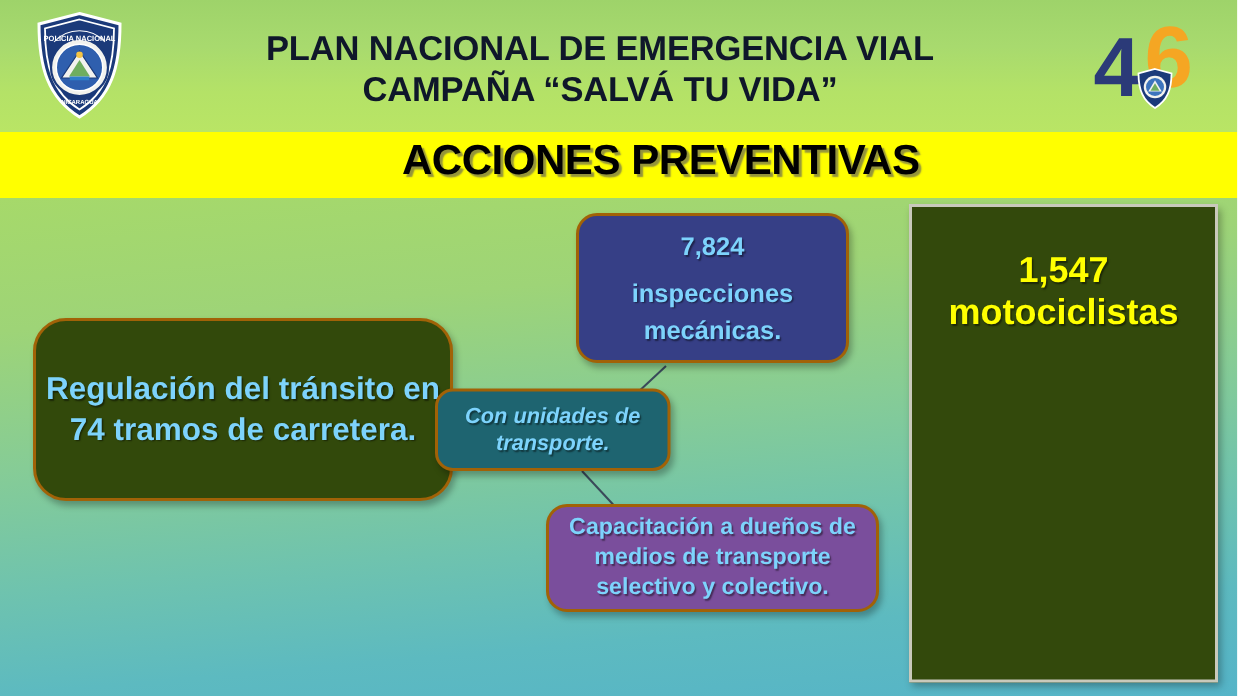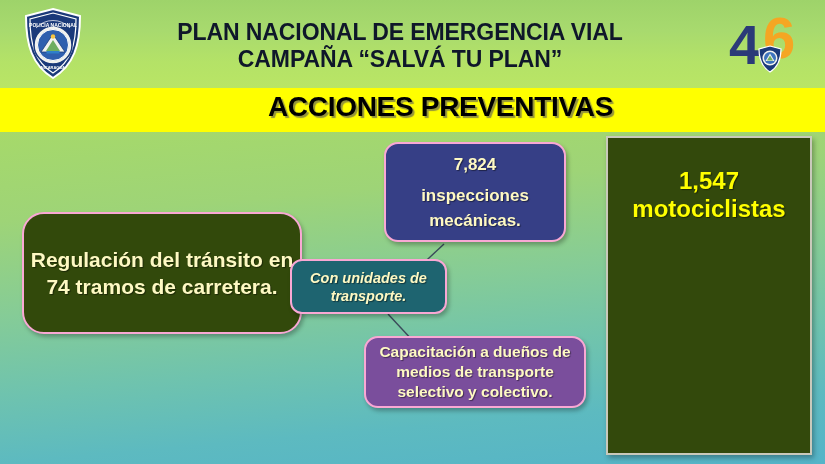--- a/index.html
+++ b/index.html
@@ -88,23 +88,23 @@
     position: absolute;
     left: 0; top: 132px;
     width: 825px;
     height: 332px;
   }
 
   
   .box {
     position: absolute;
     box-sizing: border-box;
-    border: 2px solid #f9a8d4;
+    border: 2px solid #a16207;
     border-radius: 16px;
-    color: #fef9c3;
+    color: #7dd3fc;
     font-weight: bold;
     display: flex;
     align-items: center;
     justify-content: flex-start;
     text-align: center;
     box-shadow: 2px 3px 4px rgba(0,0,0,0.28);
     text-shadow: 1px 1px 1px rgba(0,0,0,0.45);
   }
 
   .box-regulacion {
@@ -195,21 +195,21 @@
     <path d="M31 33 L38 44 L24 44 Z" fill="#6fae5f"></path>
     <path d="M24.5 44 L37.5 44 L37.5 46.5 L24.5 46.5 Z" fill="#2f7fc9"></path>
     <circle cx="31" cy="29.5" r="2.2" fill="#f6c544"></circle>
     <path d="M14 21 A23 23 0 0 1 48 21" fill="none" stroke="#ffffff" stroke-width="0.7"></path>
     <text x="31" y="20" font-family="Liberation Sans, sans-serif" font-size="5" fill="#ffffff" text-anchor="middle" font-weight="bold">POLICIA NACIONAL</text>
     <text x="31" y="62" font-family="Liberation Sans, sans-serif" font-size="4" fill="#ffffff" text-anchor="middle" font-weight="bold">NICARAGUA</text>
   </svg>
 
   <div class="header-title">
     <span>PLAN NACIONAL DE EMERGENCIA VIAL</span>
-    <span class="line2">CAMPAÑA “SALVÁ TU PLAN”</span>
+    <span class="line2">CAMPAÑA “SALVÁ TU VIDA”</span>
   </div>
 
   <svg class="emblem-46" viewBox="0 0 86 84">
     <text x="6" y="62" font-family="Liberation Sans, sans-serif" font-size="56" font-weight="bold" fill="#2b3a78">4</text>
     <text x="40" y="56" font-family="Liberation Sans, sans-serif" font-size="58" font-weight="bold" fill="#f5a623">6</text>
     <g transform="translate(36,44)">
       <path d="M11 0 L22 3 C22 14 19 21 11 26 C3 21 0 14 0 3 Z" fill="#1b3a7a" stroke="#ffffff" stroke-width="1.2"></path>
       <ellipse cx="11" cy="12" rx="7.5" ry="7.5" fill="#f2f2ee"></ellipse>
       <ellipse cx="11" cy="12" rx="6" ry="6" fill="#3d74bd"></ellipse>
       <path d="M11 7.5 L15.5 15 L6.5 15 Z" fill="#f2f2ee"></path>

